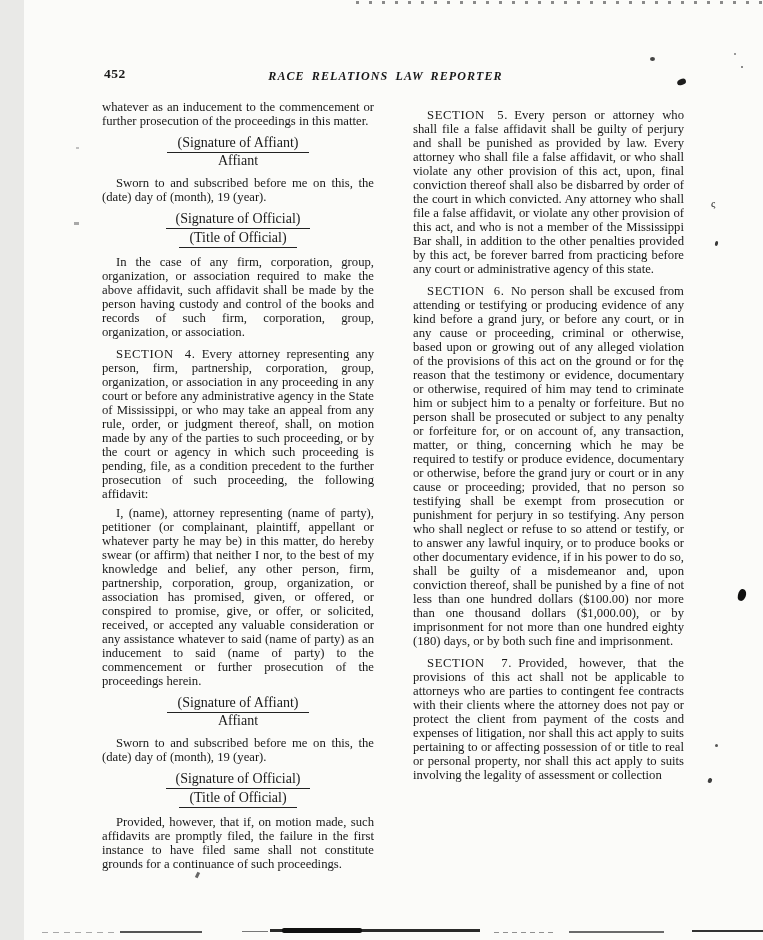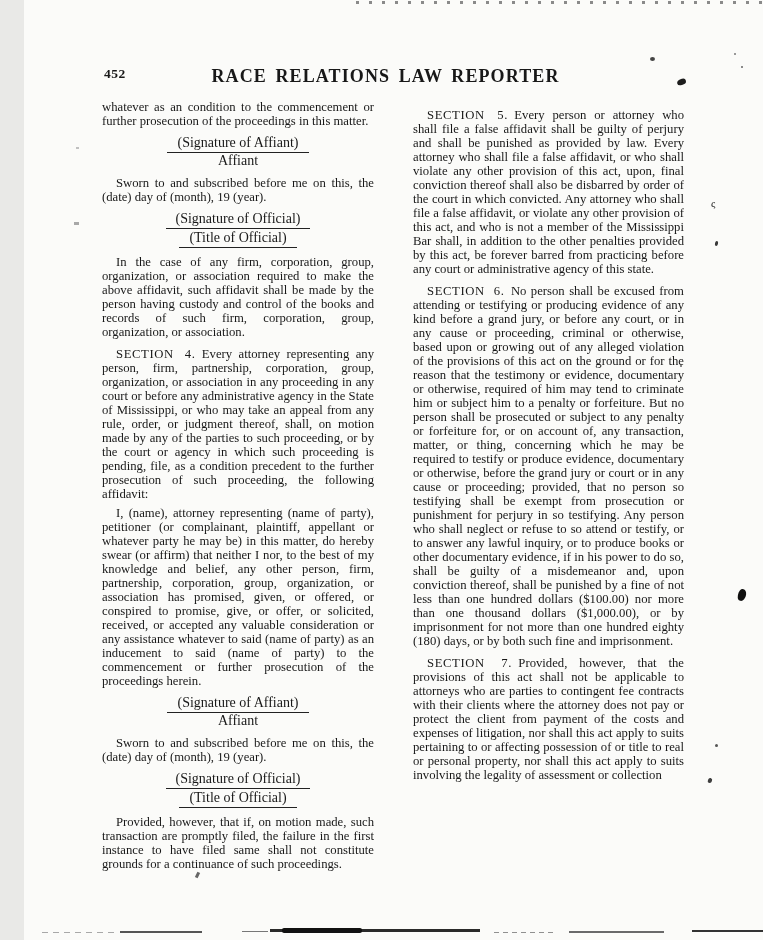--- a/index.html
+++ b/index.html
@@ -15,22 +15,22 @@
   
   .hdr-num{
     position:absolute;left:80px;top:66px;
     font-size:13.5px;font-weight:bold;letter-spacing:.5px;
   }
   .hdr-title-wrap{
     position:absolute;left:78px;top:66px;width:567px;
     text-align:center;
   }
   .hdr-title{
-    font-size:18px;font-weight:bold;
-    letter-spacing:1.1px;word-spacing:3px;
+    font-size:12px;font-weight:bold;
+    letter-spacing:1.1px;word-spacing:3px;font-style:italic;
   }
   
   .col{
     position:absolute;top:100px;
     font-size:12.7px;line-height:14px;
     text-align:justify;
     hyphens:none;
   }
   .col-left{left:78px;width:272px;}
   .col-right{left:389px;width:271px;}
@@ -63,21 +63,21 @@
 <div class="page">
 
   <div class="dotline"></div>
 
   <div class="hdr-num">452</div>
   <div class="hdr-title-wrap">
     <span class="hdr-title">RACE RELATIONS LAW REPORTER</span>
   </div>
 
   <div class="col col-left">
-      <p class="para">whatever as an condition to the commencement or further prosecution of the proceedings in this matter.</p>
+      <p class="para">whatever as an inducement to the commencement or further prosecution of the proceedings in this matter.</p>
       <div class="sigblock">
         <div class="sigrow"><span class="sigtext underlined">(Signature of Affiant)</span></div>
         <div class="sigrow sigcaption"><span class="sigtext">Affiant</span></div>
       </div>
       <p class="para indent">Sworn to and subscribed before me on this, the (date) day of (month), 19 (year).</p>
       <div class="sigblock">
         <div class="sigrow"><span class="sigtext underlined">(Signature of Official)</span></div>
         <div class="sigrow"><span class="sigtext underlined">(Title of Official)</span></div>
       </div>
       <p class="para indent">In the case of any firm, corporation, group, organization, or association required to make the above affidavit, such affidavit shall be made by the person having custody and control of the books and records of such firm, corporation, group, organization, or association.</p>
@@ -85,21 +85,21 @@
       <p class="para indent">I, (name), attorney representing (name of party), petitioner (or complainant, plaintiff, appellant or whatever party he may be) in this matter, do hereby swear (or affirm) that neither I nor, to the best of my knowledge and belief, any other person, firm, partnership, corporation, group, organization, or association has promised, given, or offered, or conspired to promise, give, or offer, or solicited, received, or accepted any valuable consideration or any assistance whatever to said (name of party) as an inducement to said (name of party) to the commencement or further prosecution of the proceedings herein.</p>
       <div class="sigblock">
         <div class="sigrow"><span class="sigtext underlined">(Signature of Affiant)</span></div>
         <div class="sigrow sigcaption"><span class="sigtext">Affiant</span></div>
       </div>
       <p class="para indent">Sworn to and subscribed before me on this, the (date) day of (month), 19 (year).</p>
       <div class="sigblock">
         <div class="sigrow"><span class="sigtext underlined">(Signature of Official)</span></div>
         <div class="sigrow"><span class="sigtext underlined">(Title of Official)</span></div>
       </div>
-      <p class="para indent">Provided, however, that if, on motion made, such transaction are promptly filed, the failure in the first instance to have filed same shall not constitute grounds for a continuance of such proceedings.</p>
+      <p class="para indent">Provided, however, that if, on motion made, such affidavits are promptly filed, the failure in the first instance to have filed same shall not constitute grounds for a continuance of such proceedings.</p>
     </div>
   <div class="col col-right">
       <p class="para indent section"><span class="seclabel">SECTION 5.</span> Every person or attorney who shall file a false affidavit shall be guilty of perjury and shall be punished as provided by law. Every attorney who shall file a false affidavit, or who shall violate any other provision of this act, upon, final conviction thereof shall also be disbarred by order of the court in which convicted. Any attorney who shall file a false affidavit, or violate any other provision of this act, and who is not a member of the Mississippi Bar shall, in addition to the other penalties provided by this act, be forever barred from practicing before any court or administrative agency of this state.</p>
       <p class="para indent section"><span class="seclabel">SECTION 6.</span> No person shall be excused from attending or testifying or producing evidence of any kind before a grand jury, or before any court, or in any cause or proceeding, criminal or otherwise, based upon or growing out of any alleged violation of the provisions of this act on the ground or for the reason that the testimony or evidence, documentary or otherwise, required of him may tend to criminate him or subject him to a penalty or forfeiture. But no person shall be prosecuted or subject to any penalty or forfeiture for, or on account of, any transaction, matter, or thing, concerning which he may be required to testify or produce evidence, documentary or otherwise, before the grand jury or court or in any cause or proceeding; provided, that no person so testifying shall be exempt from prosecution or punishment for perjury in so testifying. Any person who shall neglect or refuse to so attend or testify, or to answer any lawful inquiry, or to produce books or other documentary evidence, if in his power to do so, shall be guilty of a misdemeanor and, upon conviction thereof, shall be punished by a fine of not less than one hundred dollars ($100.00) nor more than one thousand dollars ($1,000.00), or by imprisonment for not more than one hundred eighty (180) days, or by both such fine and imprisonment.</p>
       <p class="para indent section"><span class="seclabel">SECTION 7.</span> Provided, however, that the provisions of this act shall not be applicable to attorneys who are parties to contingent fee contracts with their clients where the attorney does not pay or protect the client from payment of the costs and expenses of litigation, nor shall this act apply to suits pertaining to or affecting possession of or title to real or personal property, nor shall this act apply to suits involving the legality of assessment or collection</p>
     </div>
 
   <div class="speck" style="left:626px;top:57px;width:5px;height:4px;background:#444;border-radius:50%;"></div>
   <div class="speck" style="left:653px;top:79px;width:9px;height:6px;background:#1d1d1d;border-radius:60% 40% 50% 50%;transform:rotate(-15deg);"></div>
   <div class="speck" style="left:710px;top:53px;width:2px;height:2px;background:#999;"></div>

